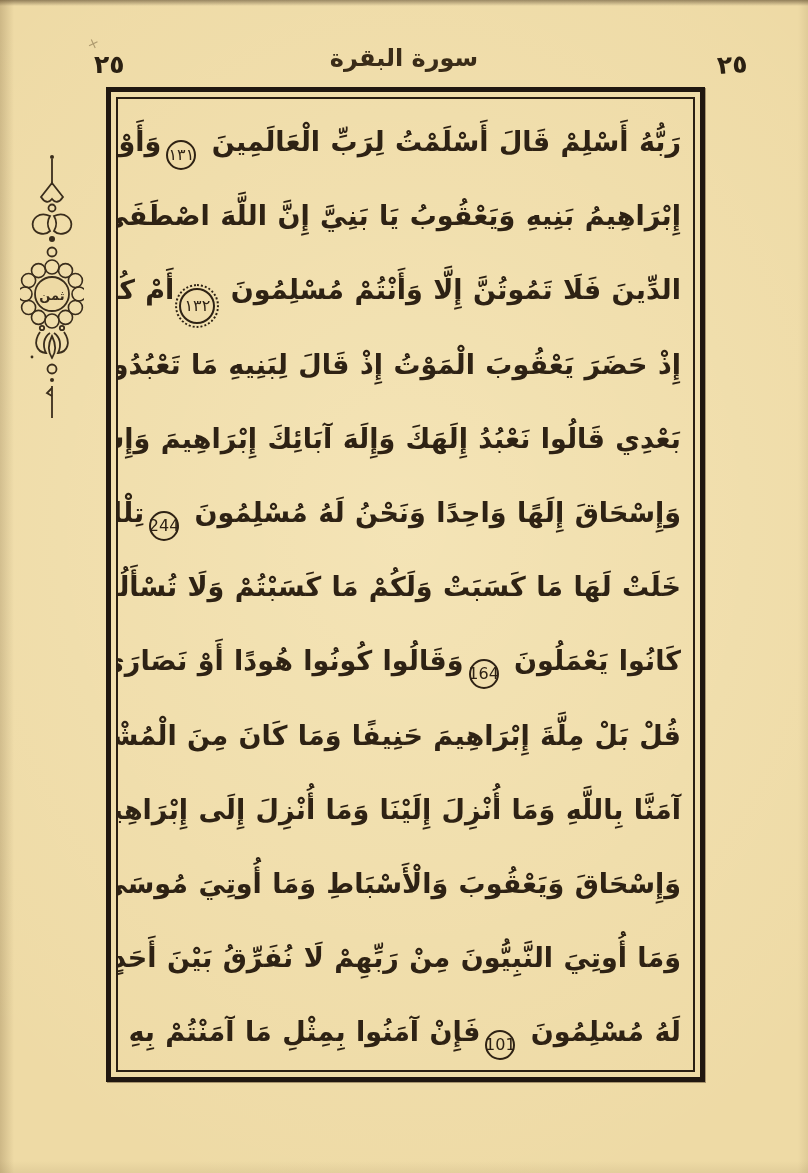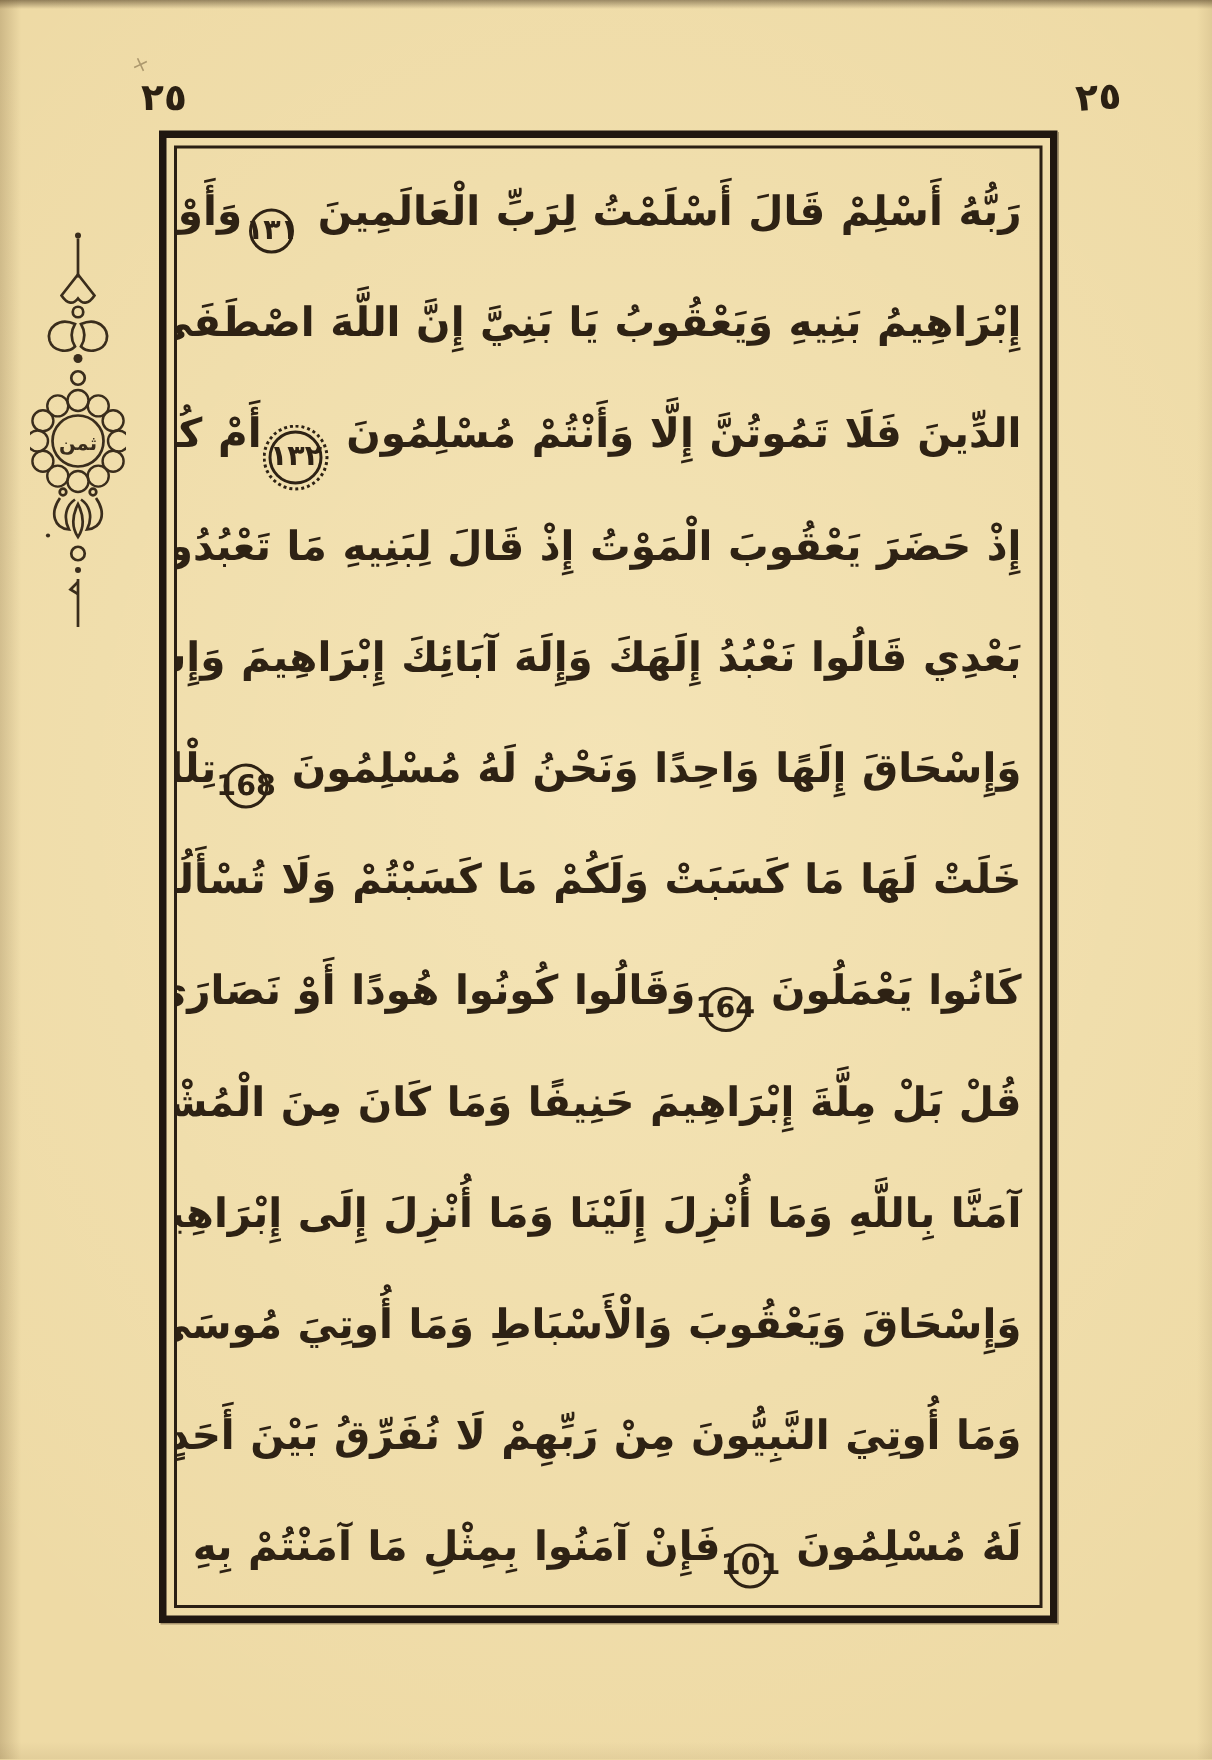--- a/index.html
+++ b/index.html
@@ -45,21 +45,21 @@
   }
   .qline{
     height:74.2px;line-height:74.2px;white-space:nowrap;
     text-align:justify;text-align-last:justify;
     font-size:27px;font-weight:bold;color:#2e2214;
     word-spacing:1px;
   }
   .vmark{
     display:inline-flex;align-items:center;justify-content:center;
     width:30px;height:30px;border:2.5px solid #2e2214;border-radius:50%;
-    font-size:19px;font-weight:bold;line-height:1;
+    font-size:16px;font-weight:normal;line-height:1;
     vertical-align:-9px;margin:0 5px;box-sizing:border-box;
     background:rgba(238,218,165,.35);
   }
   .vmark.decorated{
     width:36px;height:36px;outline:2px dotted #2e2214;outline-offset:2px;
     vertical-align:-12px;
   }
   
   .ornament{position:absolute;left:20px;top:152px;}
   
@@ -76,20 +76,21 @@
 </style>
 </head>
 <body>
 
 <div class="scan">
 
   <div class="smudge">×</div>
 
   <div class="pgnum pgnum-left">٢٥</div>
 
+  <div class="hdr-title">سورة البقرة</div>
 
   <div class="pgnum pgnum-right">٢٥</div>
 
   <svg class="ornament" width="64" height="270" viewBox="0 0 64 270" fill="none" stroke="#3a2d1c" stroke-width="1.8">
 
     <circle cx="32" cy="5" r="2" fill="#3a2d1c" stroke="none"></circle>
     <line x1="32" y1="7" x2="32" y2="33"></line>
     <path d="M32,31 L43,45 C39,51 35,51 32,47 C29,51 25,51 21,45 Z"></path>
     <circle cx="32" cy="56" r="3.5"></circle>
 
@@ -129,21 +130,21 @@
   </svg>
 
   <div class="frame-outer">
     <div class="frame-inner">
       <div class="textblock">
           <div class="qline"><span>رَبُّهُ أَسْلِمْ قَالَ أَسْلَمْتُ لِرَبِّ الْعَالَمِينَ</span> <span class="vmark">١٣١</span><span>وَأَوْصَى بِهَا</span> </div>
           <div class="qline"><span>إِبْرَاهِيمُ بَنِيهِ وَيَعْقُوبُ يَا بَنِيَّ إِنَّ اللَّهَ اصْطَفَى لَكُمُ</span> </div>
           <div class="qline"><span>الدِّينَ فَلَا تَمُوتُنَّ إِلَّا وَأَنْتُمْ مُسْلِمُونَ</span> <span class="vmark decorated">١٣٢</span><span>أَمْ كُنْتُمْ شُهَدَاءَ</span> </div>
           <div class="qline"><span>إِذْ حَضَرَ يَعْقُوبَ الْمَوْتُ إِذْ قَالَ لِبَنِيهِ مَا تَعْبُدُونَ مِنْ</span> </div>
           <div class="qline"><span>بَعْدِي قَالُوا نَعْبُدُ إِلَهَكَ وَإِلَهَ آبَائِكَ إِبْرَاهِيمَ وَإِسْمَاعِيلَ</span> </div>
-          <div class="qline"><span>وَإِسْحَاقَ إِلَهًا وَاحِدًا وَنَحْنُ لَهُ مُسْلِمُونَ</span> <span class="vmark">168</span><span>تِلْكَ أُمَّةٌ قَدْ</span> </div>
+          <div class="qline"><span>وَإِسْحَاقَ إِلَهًا وَاحِدًا وَنَحْنُ لَهُ مُسْلِمُونَ</span> <span class="vmark">244</span><span>تِلْكَ أُمَّةٌ قَدْ</span> </div>
           <div class="qline"><span>خَلَتْ لَهَا مَا كَسَبَتْ وَلَكُمْ مَا كَسَبْتُمْ وَلَا تُسْأَلُونَ عَمَّا</span> </div>
           <div class="qline"><span>كَانُوا يَعْمَلُونَ</span> <span class="vmark">164</span><span>وَقَالُوا كُونُوا هُودًا أَوْ نَصَارَى تَهْتَدُوا</span> </div>
           <div class="qline"><span>قُلْ بَلْ مِلَّةَ إِبْرَاهِيمَ حَنِيفًا وَمَا كَانَ مِنَ الْمُشْرِكِينَ</span>  </div>
           <div class="qline"><span>آمَنَّا بِاللَّهِ وَمَا أُنْزِلَ إِلَيْنَا وَمَا أُنْزِلَ إِلَى إِبْرَاهِيمَ وَإِسْمَاعِيلَ</span> </div>
           <div class="qline"><span>وَإِسْحَاقَ وَيَعْقُوبَ وَالْأَسْبَاطِ وَمَا أُوتِيَ مُوسَى وَعِيسَى</span> </div>
           <div class="qline"><span>وَمَا أُوتِيَ النَّبِيُّونَ مِنْ رَبِّهِمْ لَا نُفَرِّقُ بَيْنَ أَحَدٍ مِنْهُمْ وَنَحْنُ</span> </div>
           <div class="qline"><span>لَهُ مُسْلِمُونَ</span> <span class="vmark">101</span><span>فَإِنْ آمَنُوا بِمِثْلِ مَا آمَنْتُمْ بِهِ فَقَدِ اهْتَدَوْا</span> </div>
         </div>
     </div>
   </div>

